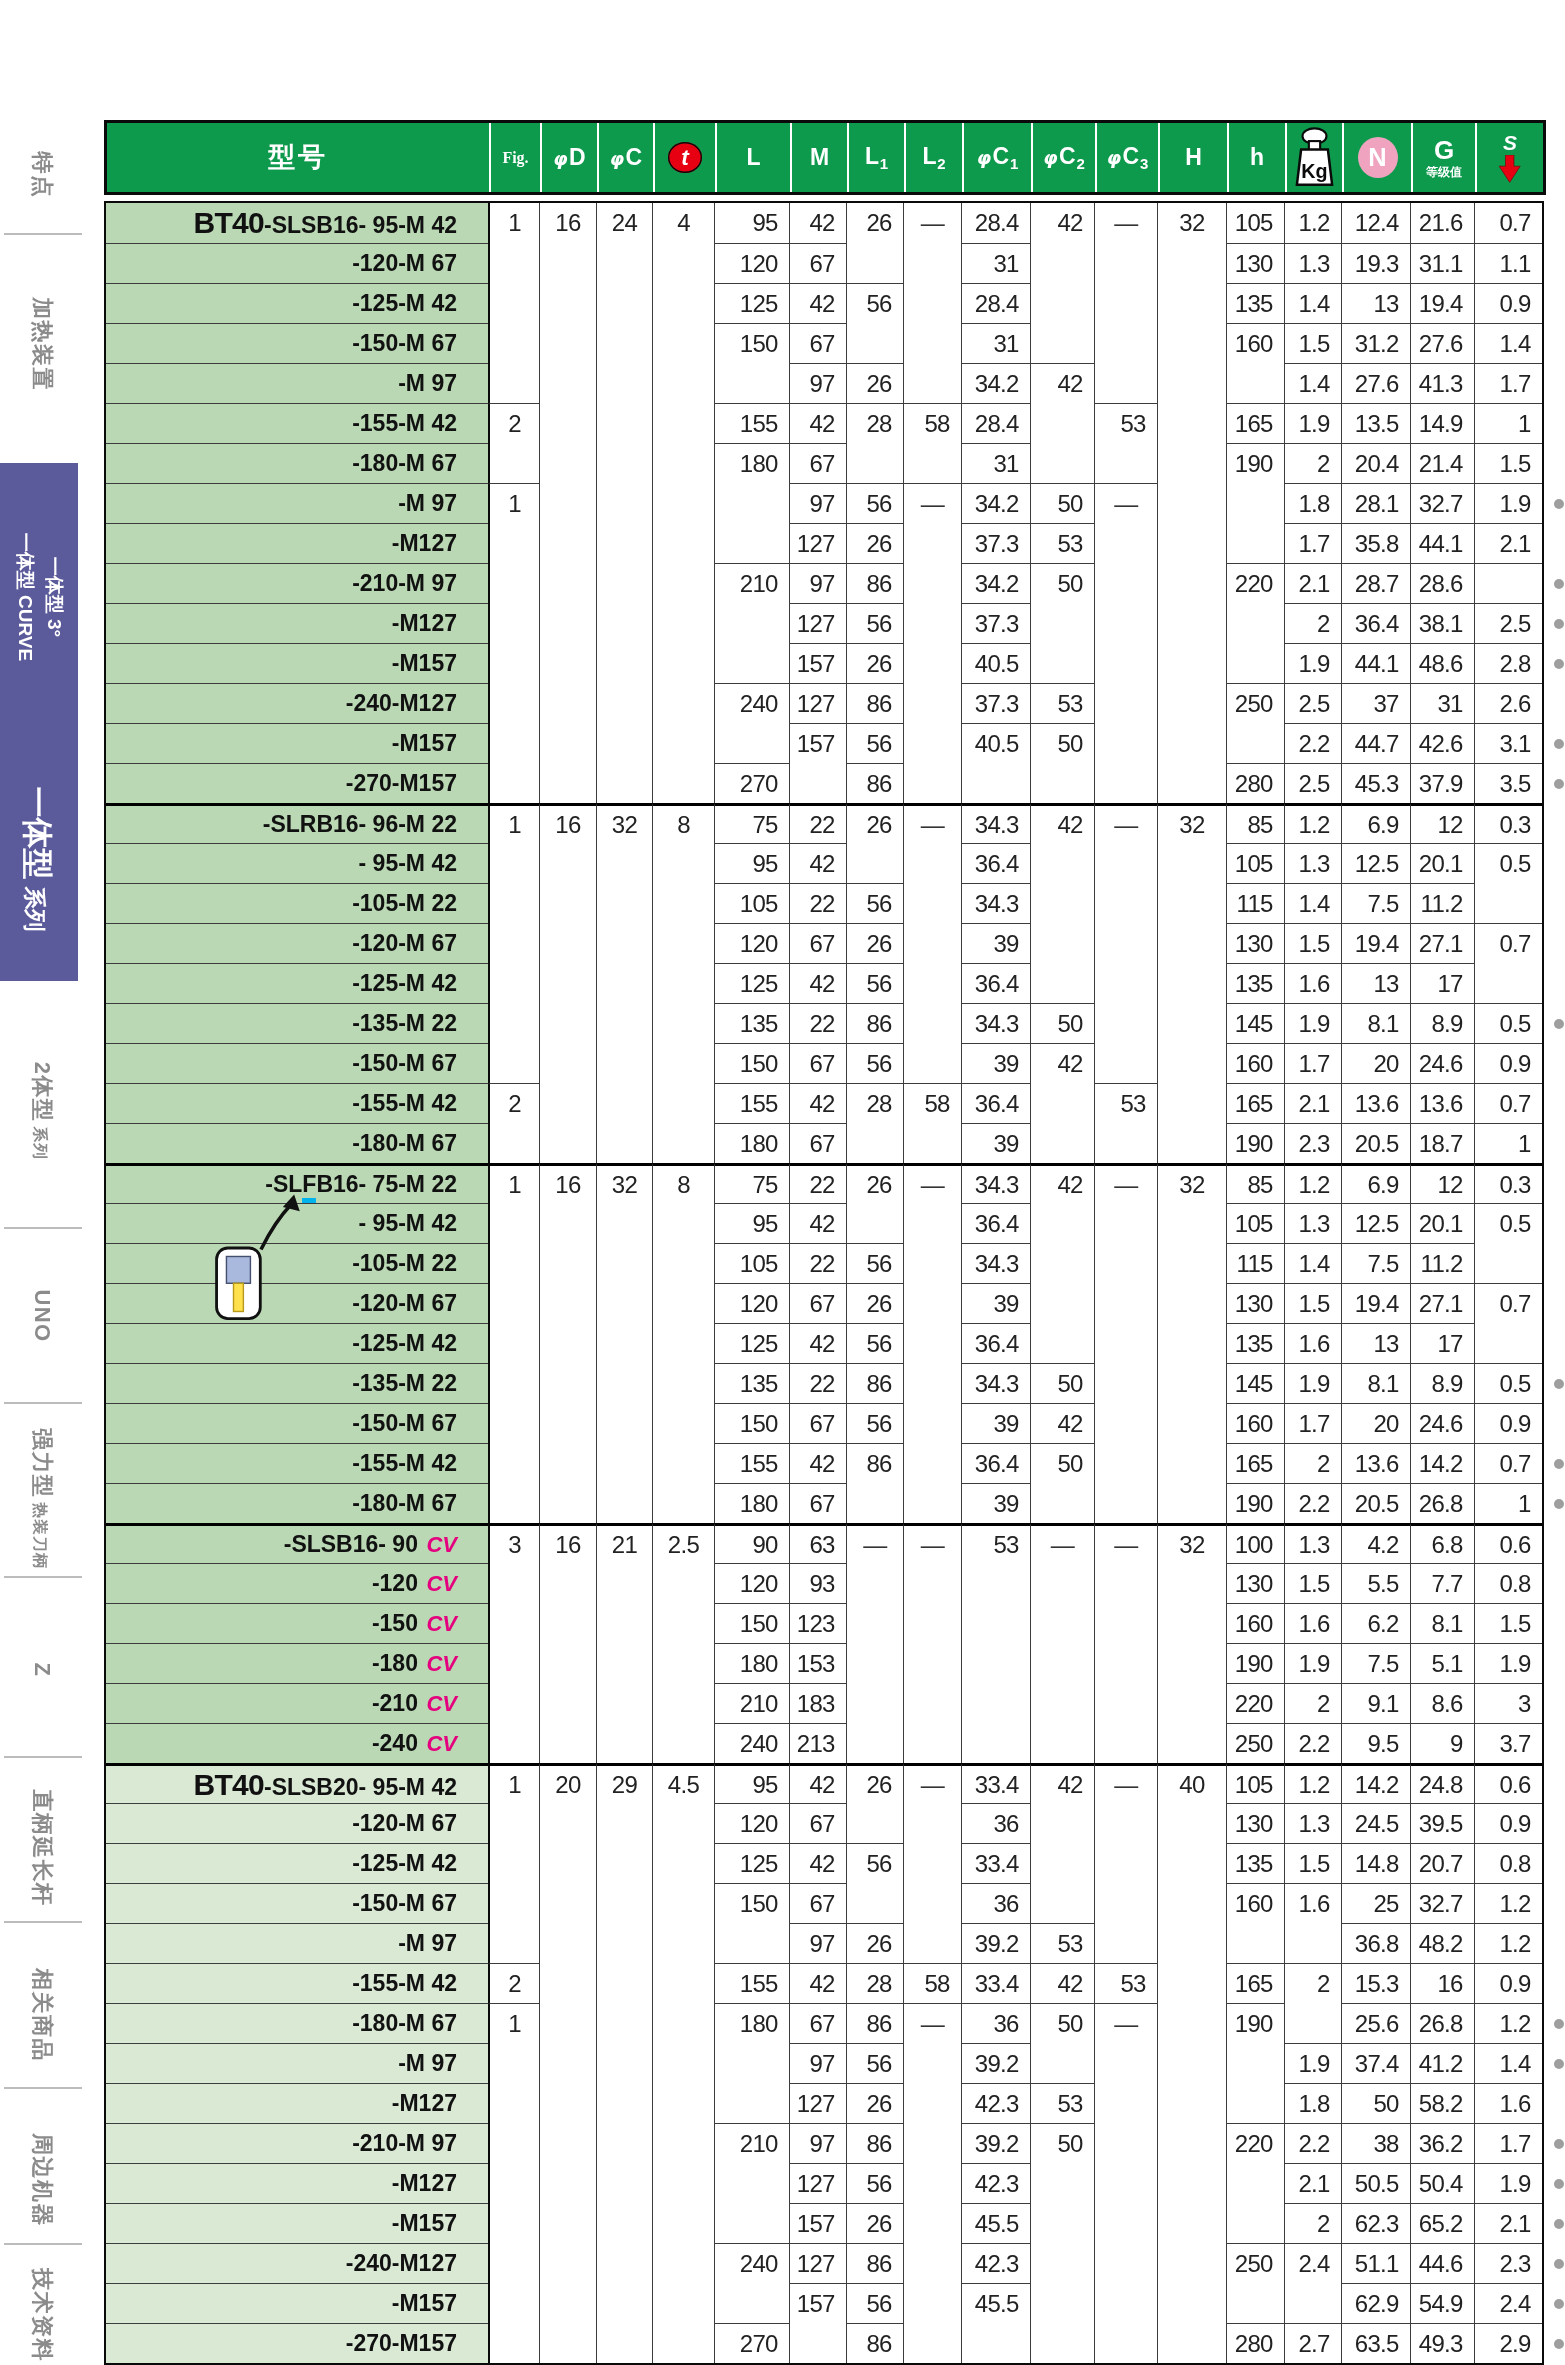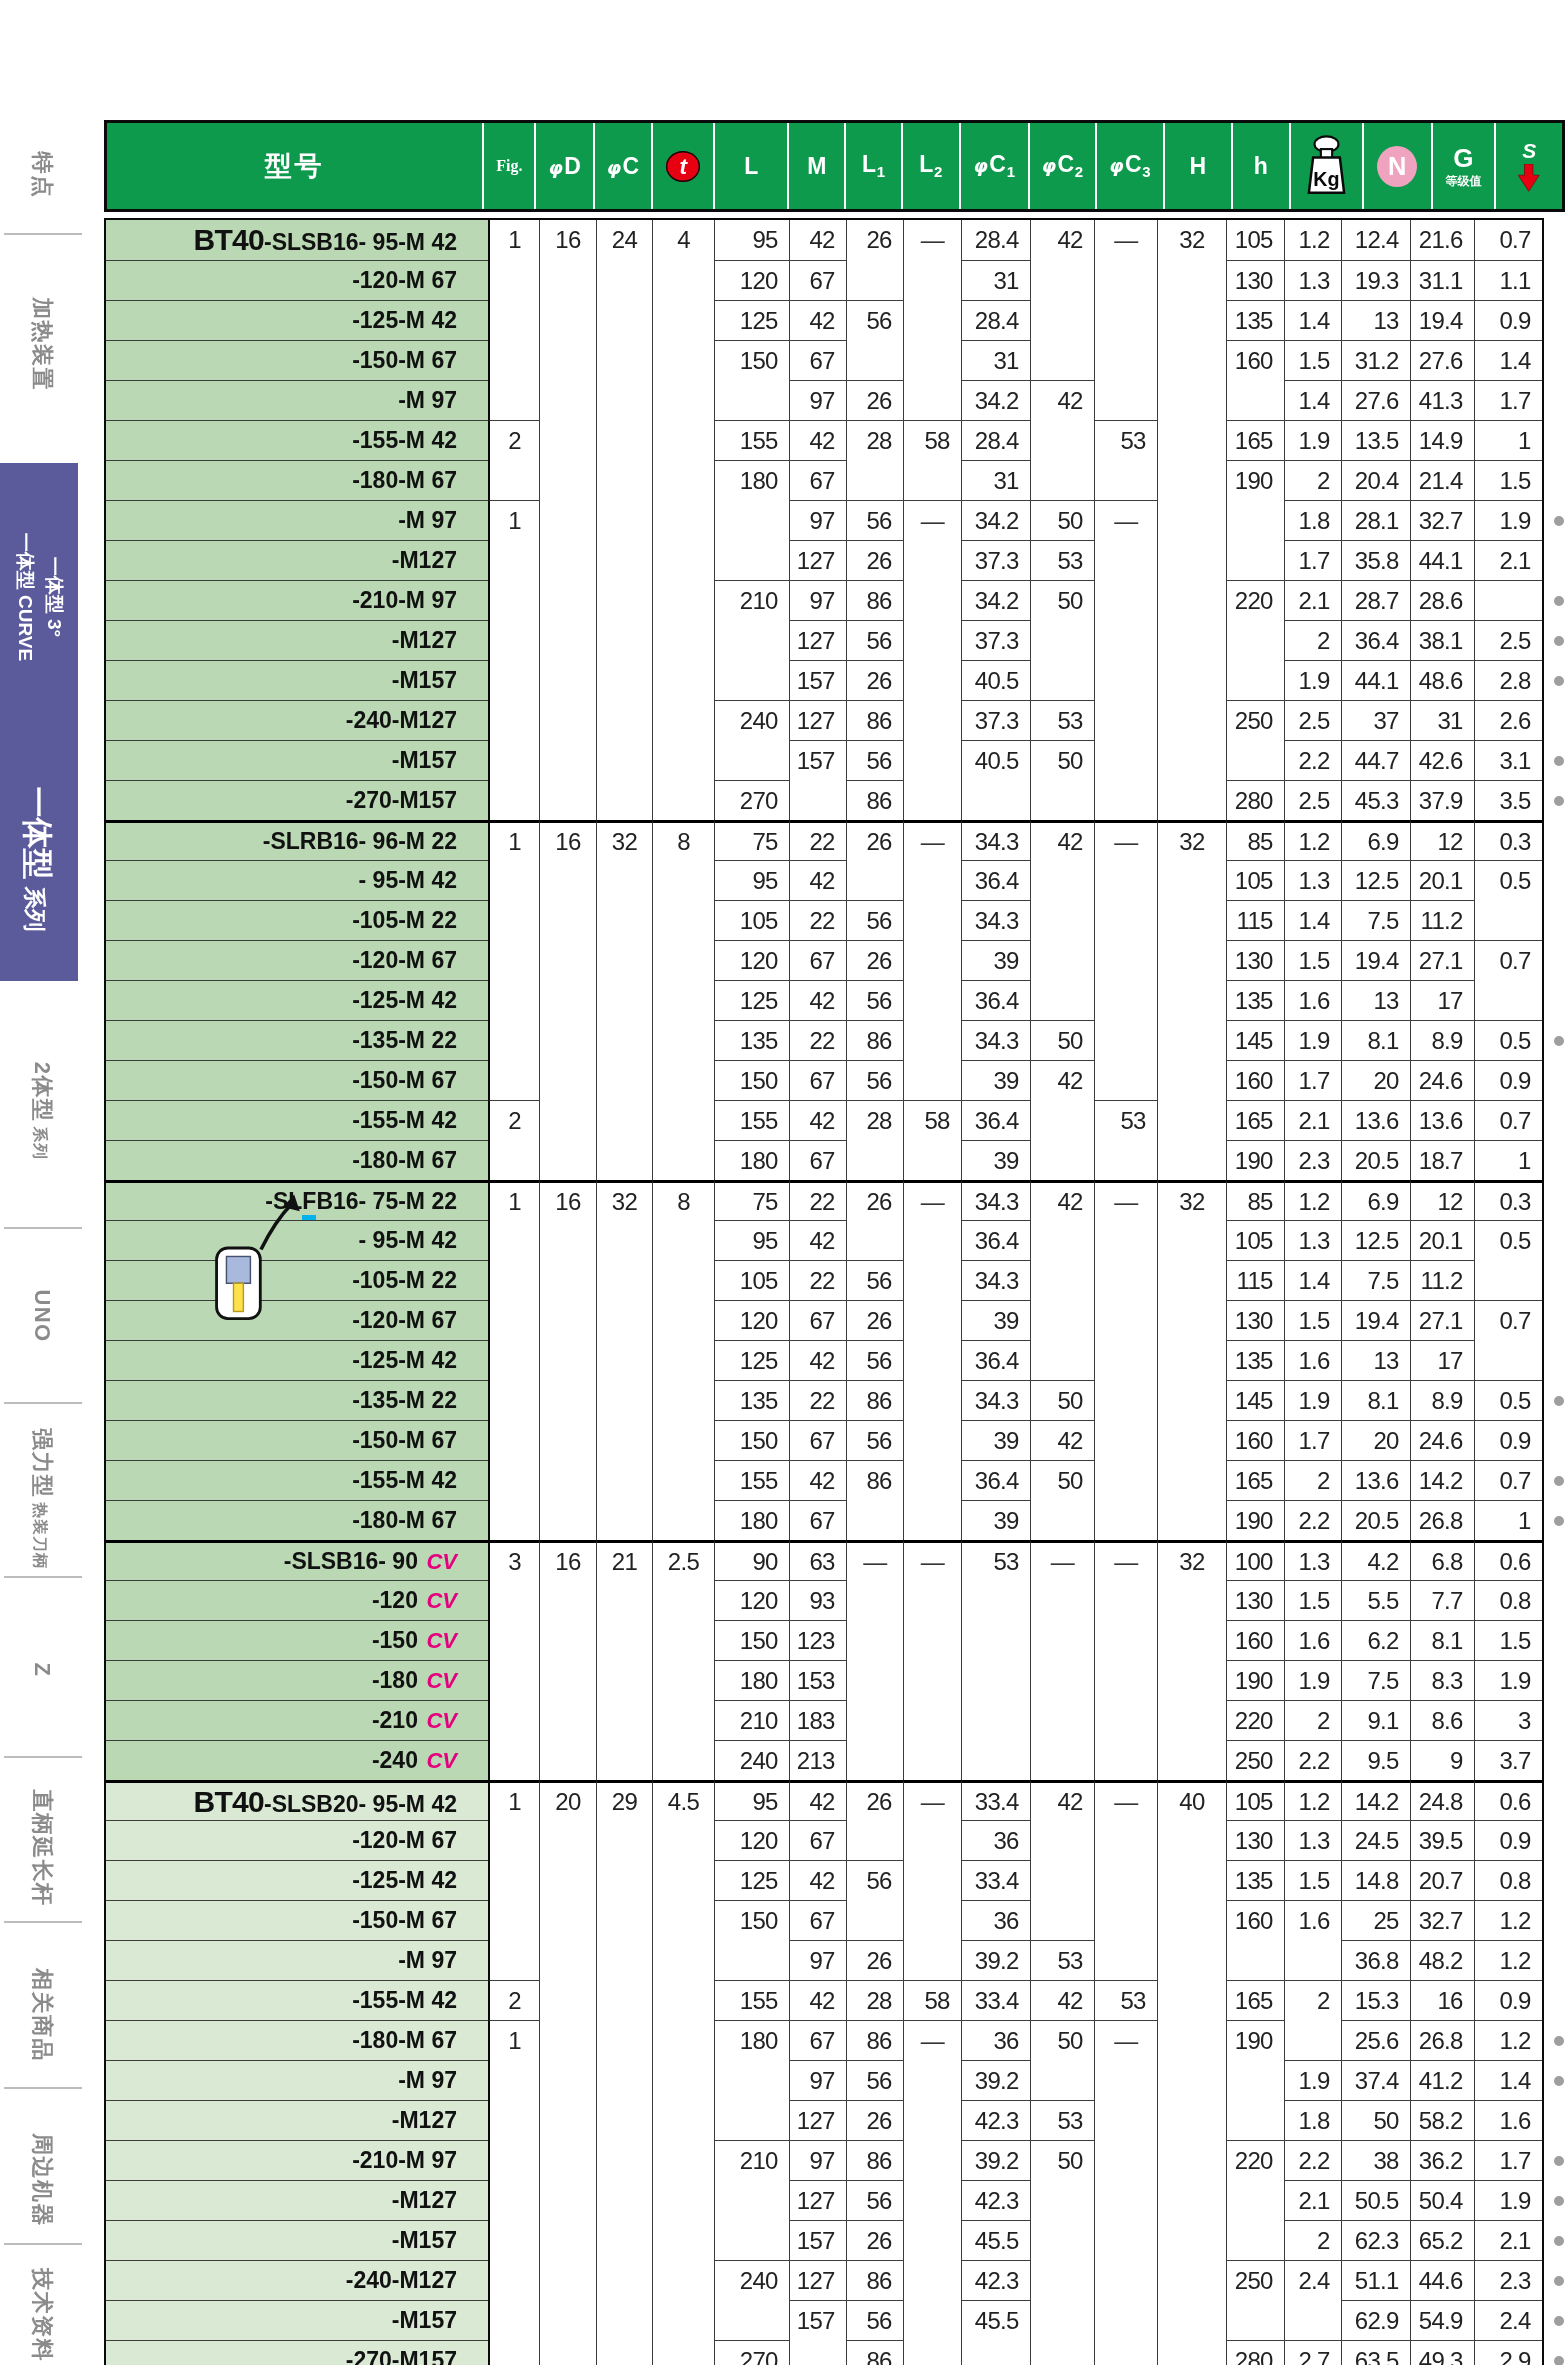--- a/index.html
+++ b/index.html
@@ -14,21 +14,21 @@
   .hl-g1{position:absolute;left:40px;top:134px;transform:translate(-50%,-50%) rotate(90deg);
          color:#fff;font-weight:bold;font-size:19px;line-height:1.55;text-align:center;white-space:nowrap;}
   .hl-g2{position:absolute;left:37px;top:396px;transform:translate(-50%,-50%) rotate(90deg);
          color:#fff;font-weight:bold;white-space:nowrap;}
   .hl-big{font-size:31px;}
   .hl-small{font-size:22.6px;margin-left:7px;}
   
   .tablewrap{position:absolute;left:104px;top:120px;}
   table{border-collapse:separate;border-spacing:0;table-layout:fixed;}
   .htable{border:3.5px solid #0a0a0a;background:#0d9a4d;margin-bottom:6.4px;}
-  .htable th{height:69px;padding:12px;border-left:2.1px solid #fff;color:#fff;font-weight:bold;
+  .htable th{height:69px;padding:0;border-left:2.1px solid #fff;color:#fff;font-weight:bold;
              text-align:center;vertical-align:middle;box-sizing:border-box;}
   .htable th:first-child{border-left:none;}
   .thi{display:flex;flex-direction:column;align-items:center;justify-content:center;height:100%;line-height:1;}
   .h-model{font-size:27px;letter-spacing:2.8px;}
   .h-lbl{font-size:23px;}
   .h-fig{font-size:16px;font-family:Liberation Serif, serif;}
   .phi{font-style:italic;font-size:18.4px;margin-right:1.4px;font-family:"DejaVu Sans",sans-serif;}
   .hsub{font-size:15px;vertical-align:-5px;margin-left:0.7px;}
   .t-circ{display:inline-block;width:34px;height:31px;border-radius:50%;background:#e60012;
           color:#fff;font-weight:bold;font-style:italic;font-size:22.6px;line-height:31px;text-align:center;
@@ -979,21 +979,21 @@
             <td class="">153</td>
             <td class="mg"></td>
             <td class="mg"></td>
             <td class="mg"></td>
             <td class="mg"></td>
             <td class="mg"></td>
             <td class="mg"></td>
             <td class="">190</td>
             <td class="">1.9</td>
             <td class="">7.5</td>
-            <td class="">8.3</td>
+            <td class="">5.1</td>
             <td class="scol">1.9</td>
           </tr>
           <tr>
             <td class="model"><span>-210</span><span class="cv">CV</span></td>
             <td class="figcol mg"></td>
             <td class="mg"></td>
             <td class="mg"></td>
             <td class="mg"></td>
             <td class="">210</td>
             <td class="">183</td>

